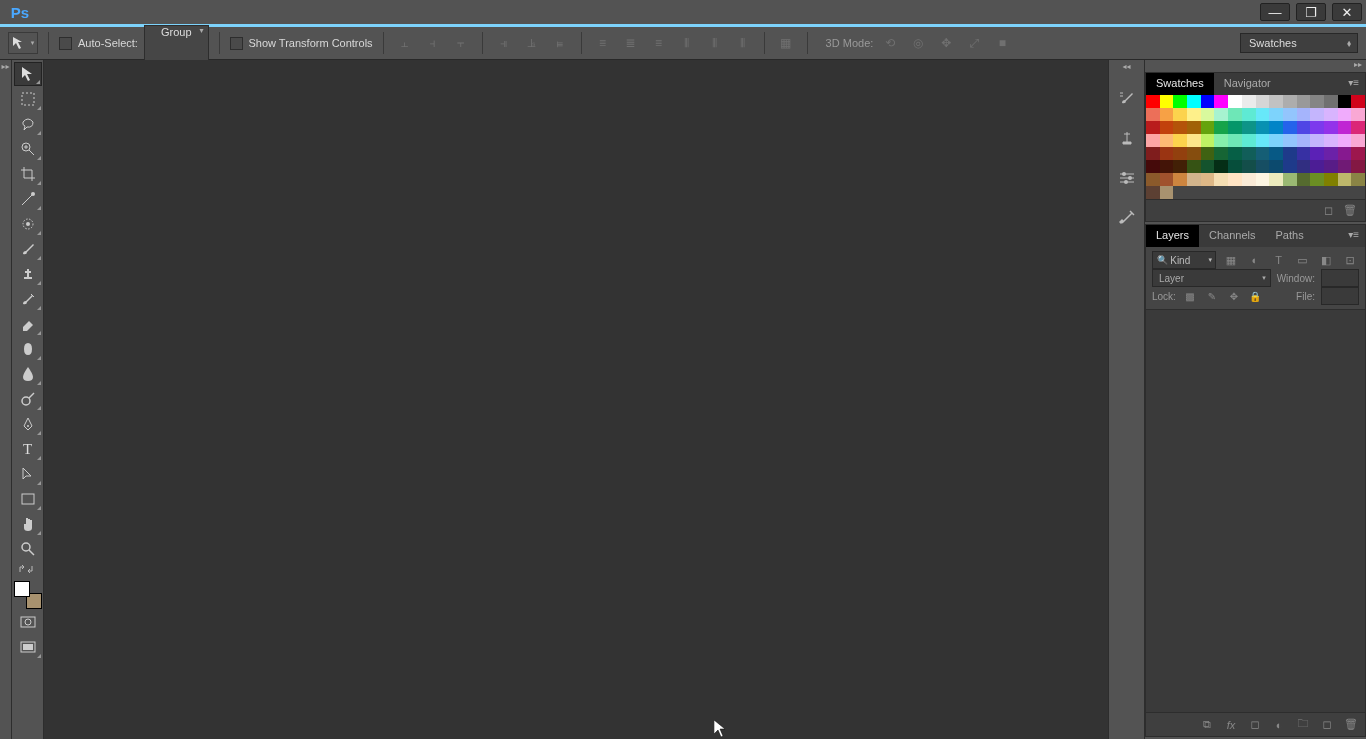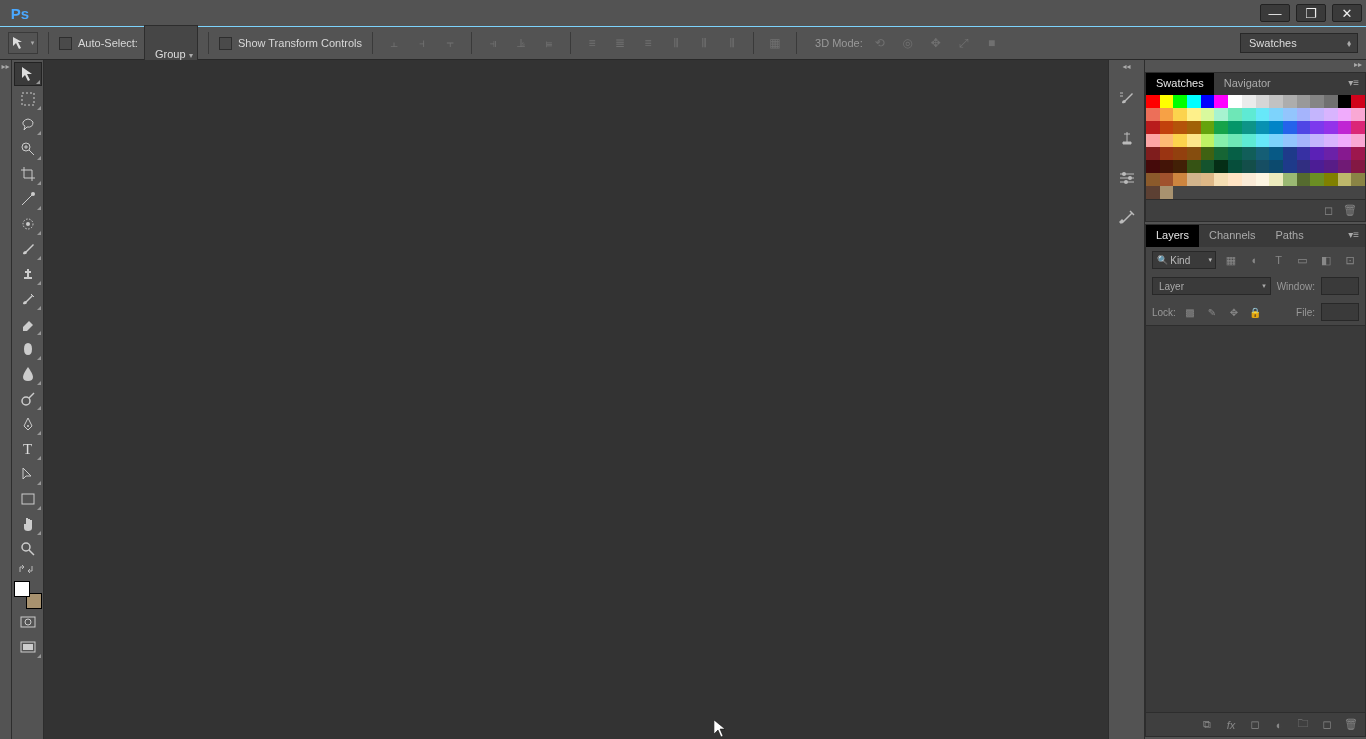--- a/index.html
+++ b/index.html
@@ -1,32 +1,32 @@
 <!DOCTYPE html>
 <html><head>
 <meta charset="utf-8">
 <style>
 * { margin: 0; padding: 0; box-sizing: border-box; font-family: "Segoe UI", Tahoma, sans-serif; user-select: none; }
 body { width: 1366px; height: 739px; background: #535353; overflow: hidden; color: #e0e0e0; font-size: 11px; }
 
 
-.menubar { height: 27px; background: #535353; display: flex; align-items: center; border-bottom: 1px solid #7dd3fc; }
+.menubar { height: 27px; background: #535353; display: flex; align-items: center; border-bottom: 3px solid #7dd3fc; }
 .logo { width: 40px; display: flex; justify-content: center; align-items: center; }
 .logo-ps { font-weight: bold; font-size: 15px; color: #4aa8ff; }
 .menu-items { display: flex; gap: 0; }
 .menu-item { padding: 6px 10px; color: #e6e6e6; font-size: 12px; cursor: pointer; }
 .win-controls { margin-left: auto; display: flex; gap: 0; margin-right: 4px; }
 .win-btn { width: 30px; height: 18px; display: flex; align-items: center; justify-content: center; color: #eee; font-size: 13px; cursor: pointer; background: #3a3a3a; border: 1px solid #222; border-radius: 2px; margin-left: 6px; }
 
 
 .optionsbar { height: 33px; background: #535353; border-bottom: 1px solid #282828; display: flex; align-items: center; padding: 0 8px; gap: 6px; }
 .opt-tool-icon { width: 30px; height: 22px; display:flex; align-items:center; justify-content:center; border:1px solid #3a3a3a; background:#535353; }
 .chk { width: 13px; height: 13px; border: 1px solid #2d2d2d; background: #4a4a4a; display:inline-block; }
 .opt-label { font-size: 11px; color: #d8d8d8; }
-.opt-select { height: 36px; min-width: 54px; background: #464646; border: 1px solid #2d2d2d; display:flex; align-items:flex-end; padding: 0 10px; font-size:11px; color:#ddd; position:relative; }
+.opt-select { height: 36px; min-width: 54px; background: #464646; border: 1px solid #2d2d2d; display:flex; align-items:flex-start; padding: 0 16px; font-size:11px; color:#ddd; position:relative; }
 .opt-select::after { content:"▾"; position:absolute; right:4px; font-size:8px; color:#aaa; }
 .divider { width: 1px; height: 22px; background: #3a3a3a; margin: 0 4px; }
 .icon-btn { width: 22px; height: 22px; display:flex; align-items:center; justify-content:center; color:#888; font-size:12px; cursor:pointer; }
 .icon-btn.dim { opacity: 0.55; }
 .spacer { flex: 1; }
 .workspace-select { width: 118px; height: 20px; background: #3f3f3f; border: 1px solid #282828; display:flex; align-items:center; padding:0 8px; font-size:11px; color:#ddd; position:relative; }
 .workspace-select::after { content:"◆"; transform:scaleX(0.6); position:absolute; right:5px; font-size:8px; color:#aaa; }
 .opt-3d { font-size: 11px; color: #999; margin-left: 8px; }
 
 
@@ -60,21 +60,21 @@
 .panel-tab { padding:4px 10px; font-size:11px; color:#aaa; cursor:pointer; }
 .panel-tab.active { background:#000000; color:#e6e6e6; }
 .panel-menu { margin-left:auto; padding:4px 6px; color:#aaa; font-size:10px; cursor:pointer; }
 
 
 .swatch-grid { display:grid; grid-template-columns: repeat(16, 1fr); grid-auto-rows: 13px; width:100%; }
 .sw { width:100%; height:13px; cursor:pointer; }
 .swatch-footer { height:22px; display:flex; justify-content:flex-end; align-items:center; gap:10px; padding:0 8px; background:#3f3f3f; border-top:1px solid #2d2d2d; color:#888; font-size:11px; }
 
 
-.layers-controls { padding:4px 6px; display:flex; flex-direction:column; gap:8px; background:#454545; }
+.layers-controls { padding:4px 6px; display:flex; flex-direction:column; gap:0; background:#454545; }
 .row { display:flex; align-items:center; gap:6px; }
 .kind-sel { flex: 0 0 64px; height:18px; background:#3a3a3a; border:1px solid #282828; font-size:10px; color:#bbb; display:flex; align-items:center; padding:0 4px; position:relative; }
 .kind-sel::before { content:"🔍"; font-size:9px; margin-right:2px; }
 .kind-sel::after { content:"▾"; position:absolute; right:3px; font-size:7px; }
 .filter-ico { width:18px; height:18px; display:flex; align-items:center; justify-content:center; color:#888; cursor:pointer; font-size:11px; }
 .blend-sel { flex:1; height:18px; background:#3a3a3a; border:1px solid #282828; font-size:10px; color:#aaa; display:flex; align-items:center; padding:0 6px; position:relative; }
 .blend-sel::after { content:"▾"; position:absolute; right:4px; font-size:7px; }
 .opacity-lbl { font-size:10px; color:#999; }
 .opacity-fld { width:38px; height:18px; background:#3a3a3a; border:1px solid #282828; }
 .lock-row { font-size:10px; color:#999; }

